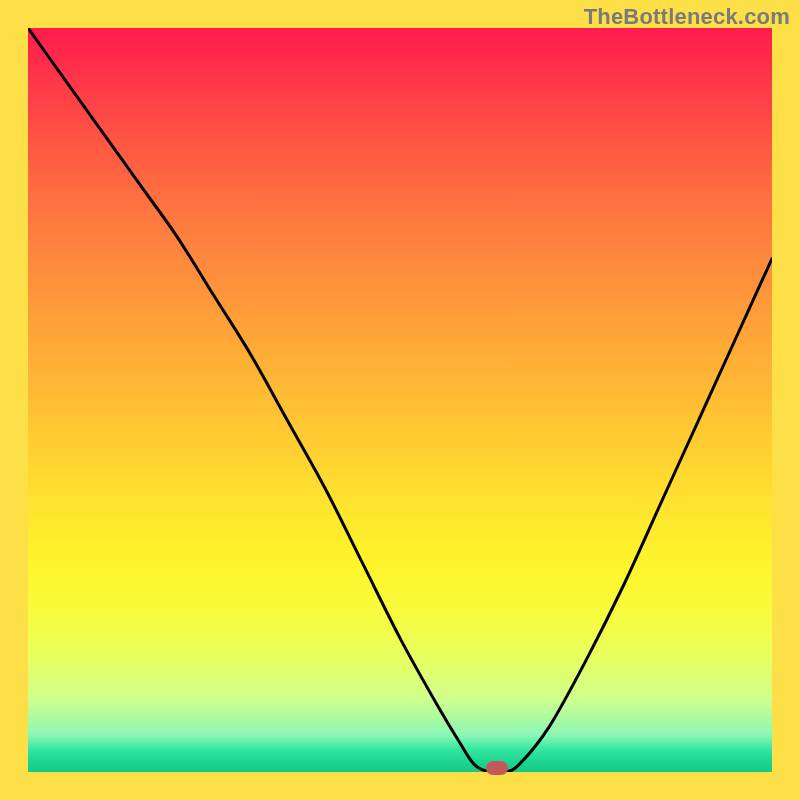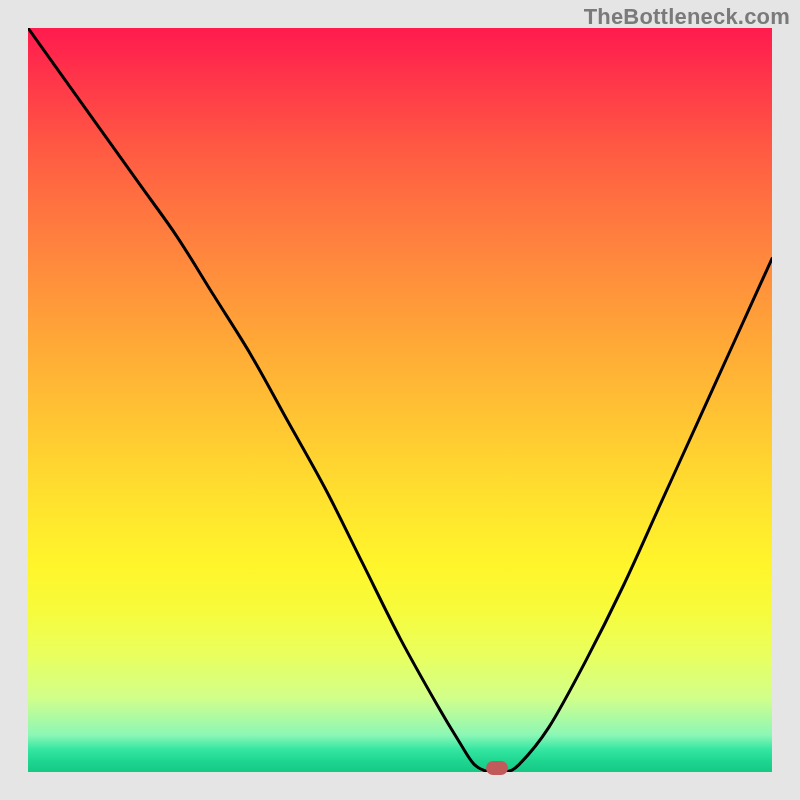--- a/index.html
+++ b/index.html
@@ -8,21 +8,21 @@
     width: 800px;
     height: 800px;
     background: #000;
     font-family: Arial, Helvetica, sans-serif;
     overflow: hidden;
   }
   .frame {
     position: relative;
     width: 800px;
     height: 800px;
-    background: #e5e5e5;
+    background: #fde047;
   }
   .plot {
     position: absolute;
     left: 28px;
     top: 28px;
     width: 744px;
     height: 744px;
     background: linear-gradient(to bottom,
       #ff1b4e 0%,
       #ff3a49 8%,

